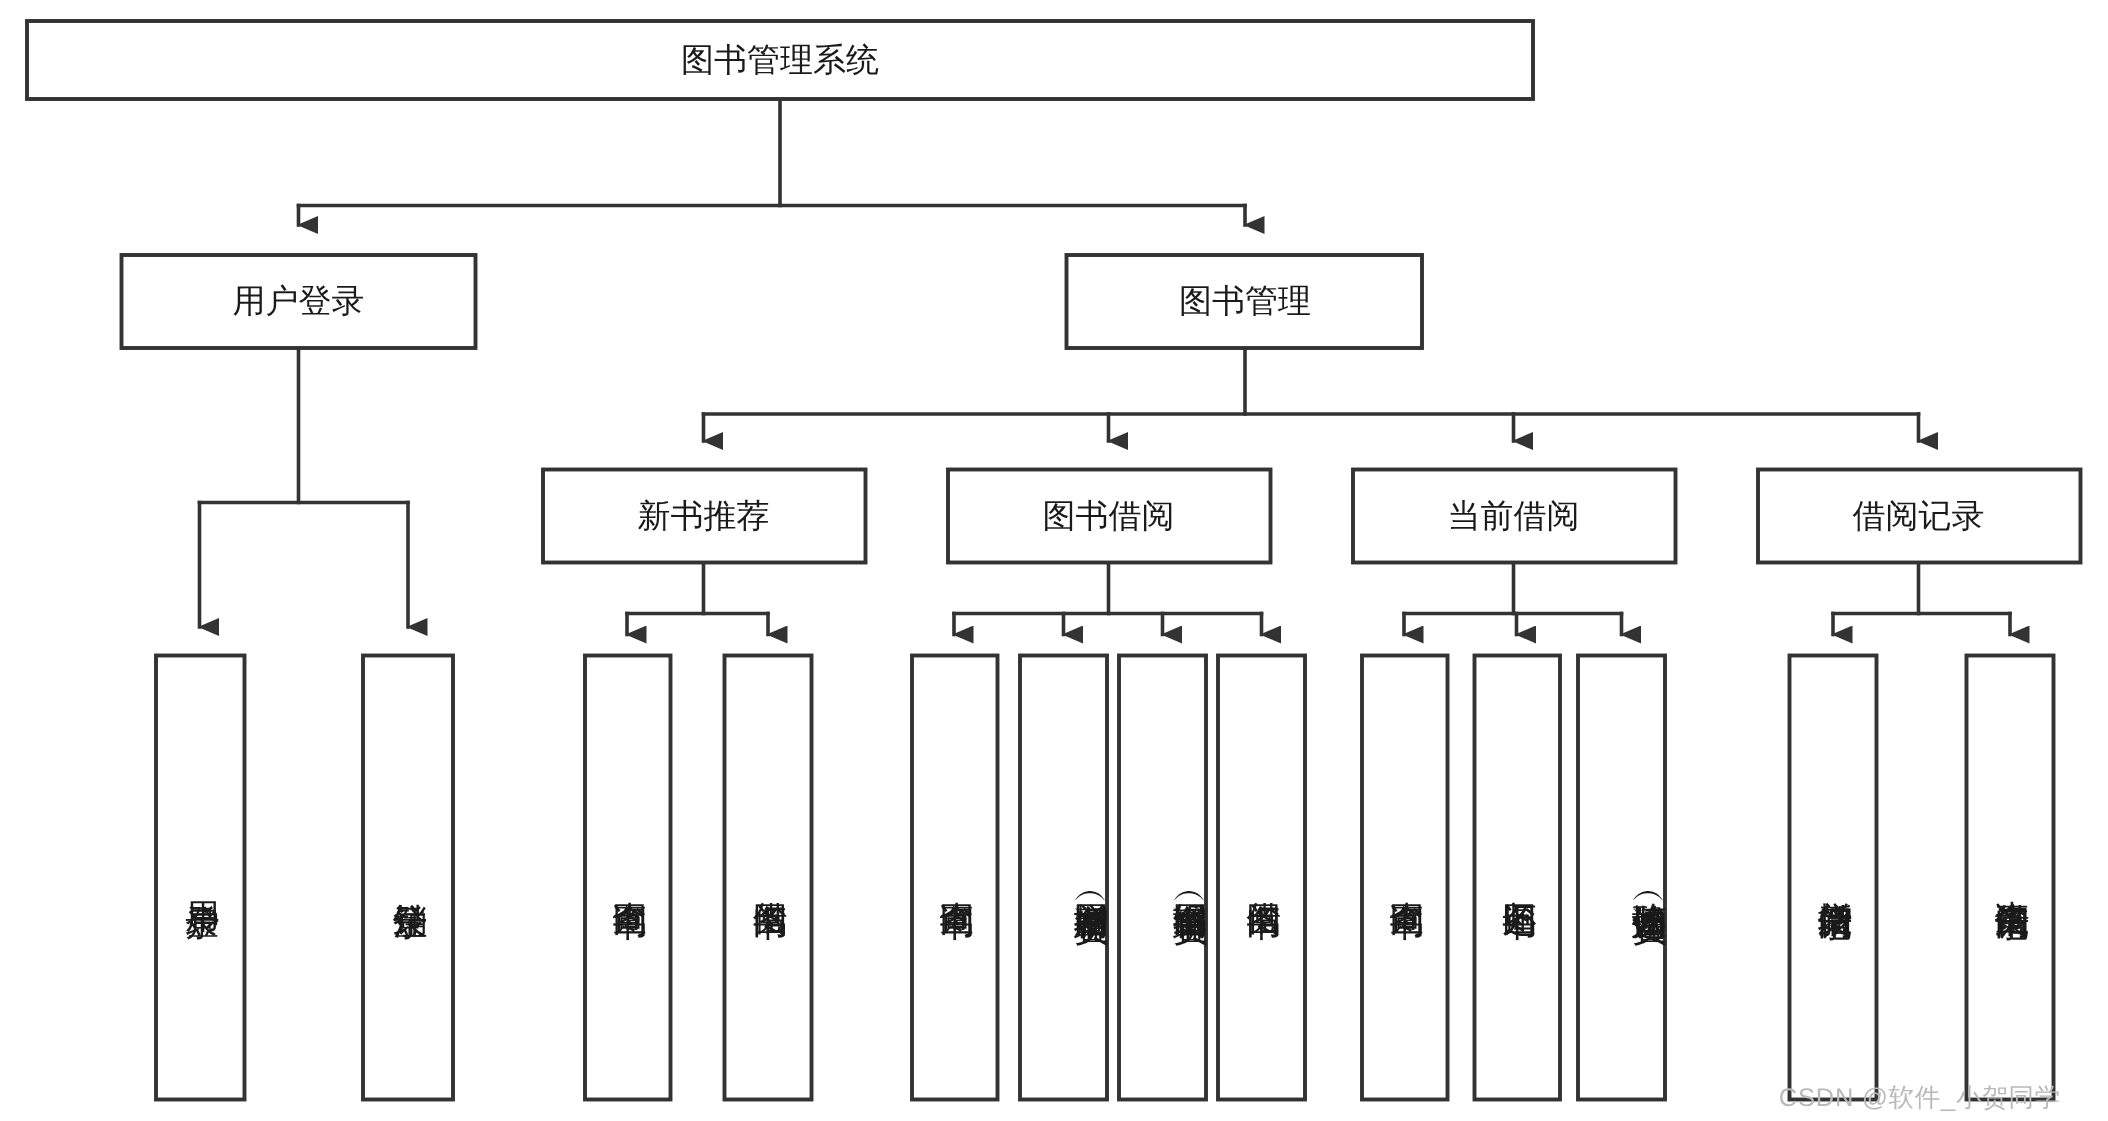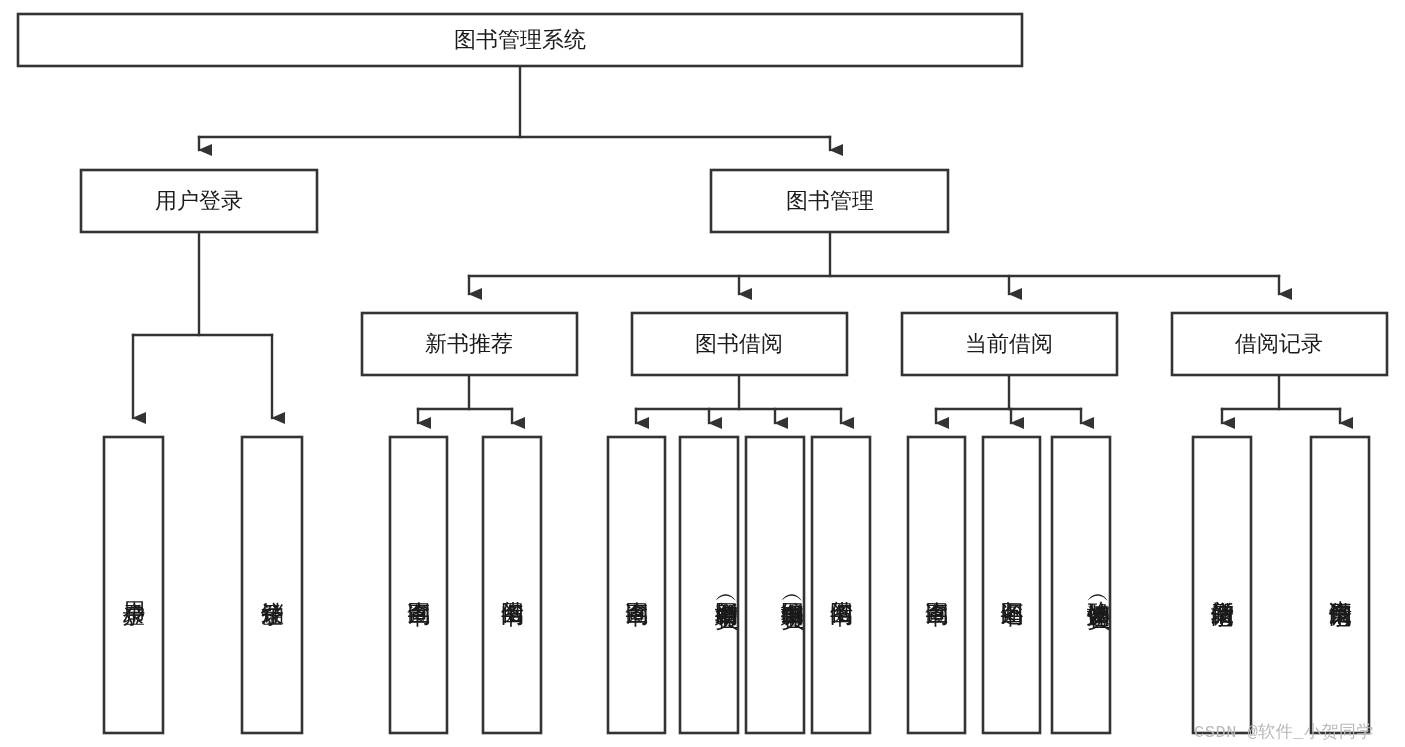--- a/index.html
+++ b/index.html
@@ -61,21 +61,21 @@
     display: flex;
     align-items: center;
     justify-content: center;
     white-space: nowrap;
     pointer-events: none;
   }
   #watermark {
     position: absolute;
     right: 8px;
     bottom: 4px;
-    font-family: Liberation Mono, monospace;
+    font-family: Liberation Sans, sans-serif;
     font-size: 17px;
     color: #b9b9b9;
     letter-spacing: 0.5px;
     white-space: nowrap;
   }
 </style>
 </head>
 <body>
 
 <div id="diagram-root">

